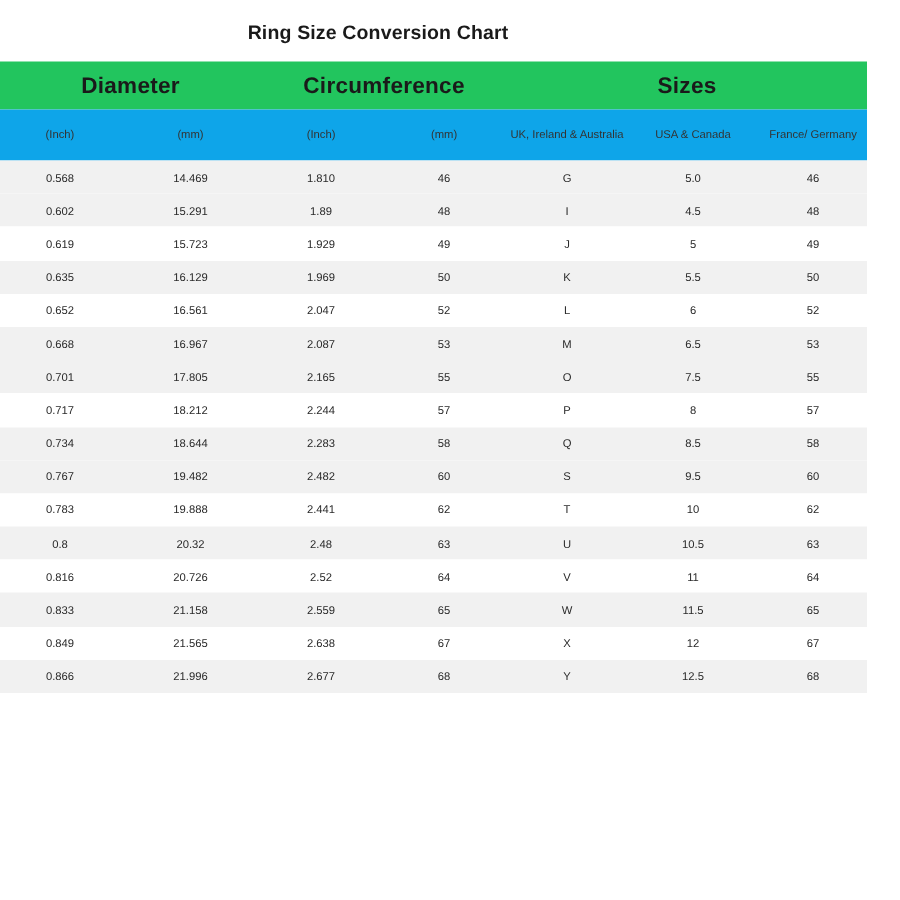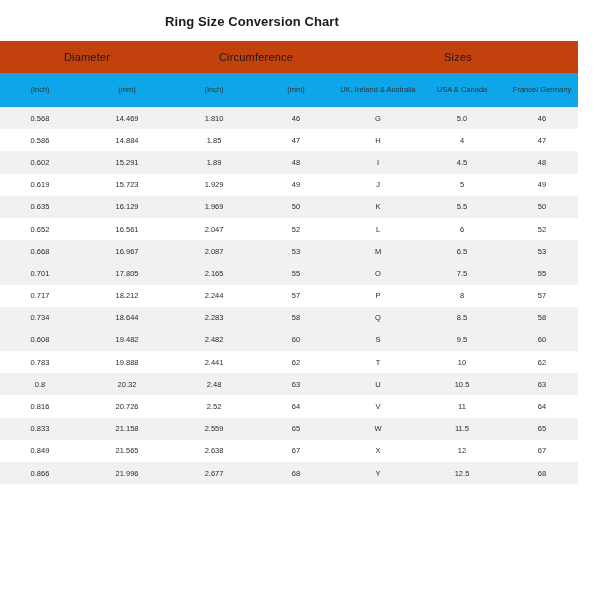--- a/index.html
+++ b/index.html
@@ -37,23 +37,23 @@
   }
   table.ring-table td,
   table.ring-table th {
     border: none;
     text-align: center;
     vertical-align: middle;
     font-weight: normal;
   }
   
   tr.group-header td {
-    background: #c2410c;
-    font-size: 11px;
-    font-weight: normal;
+    background: #22c55e;
+    font-size: 15px;
+    font-weight: bold;
     color: #1a1a1a;
     height: 30px;
     letter-spacing: 0.2px;
   }
   
   tr.unit-header td {
     background: #0ea5e9;
     font-size: 7.5px;
     color: #333333;
     height: 30px;
@@ -114,29 +114,20 @@
       </tr>
     <tr class="data-row odd">
           <td>0.568</td>
           <td>14.469</td>
           <td>1.810</td>
           <td>46</td>
           <td>G</td>
           <td>5.0</td>
           <td>46</td>
         </tr>
-        <tr class="data-row even">
-          <td>0.586</td>
-          <td>14.884</td>
-          <td>1.85</td>
-          <td>47</td>
-          <td>H</td>
-          <td>4</td>
-          <td>47</td>
-        </tr>
         <tr class="data-row odd">
           <td>0.602</td>
           <td>15.291</td>
           <td>1.89</td>
           <td>48</td>
           <td>I</td>
           <td>4.5</td>
           <td>48</td>
         </tr>
         <tr class="data-row even">
@@ -196,21 +187,21 @@
         <tr class="data-row odd">
           <td>0.734</td>
           <td>18.644</td>
           <td>2.283</td>
           <td>58</td>
           <td>Q</td>
           <td>8.5</td>
           <td>58</td>
         </tr>
         <tr class="data-row odd">
-          <td>0.608</td>
+          <td>0.767</td>
           <td>19.482</td>
           <td>2.482</td>
           <td>60</td>
           <td>S</td>
           <td>9.5</td>
           <td>60</td>
         </tr>
         <tr class="data-row even">
           <td>0.783</td>
           <td>19.888</td>

